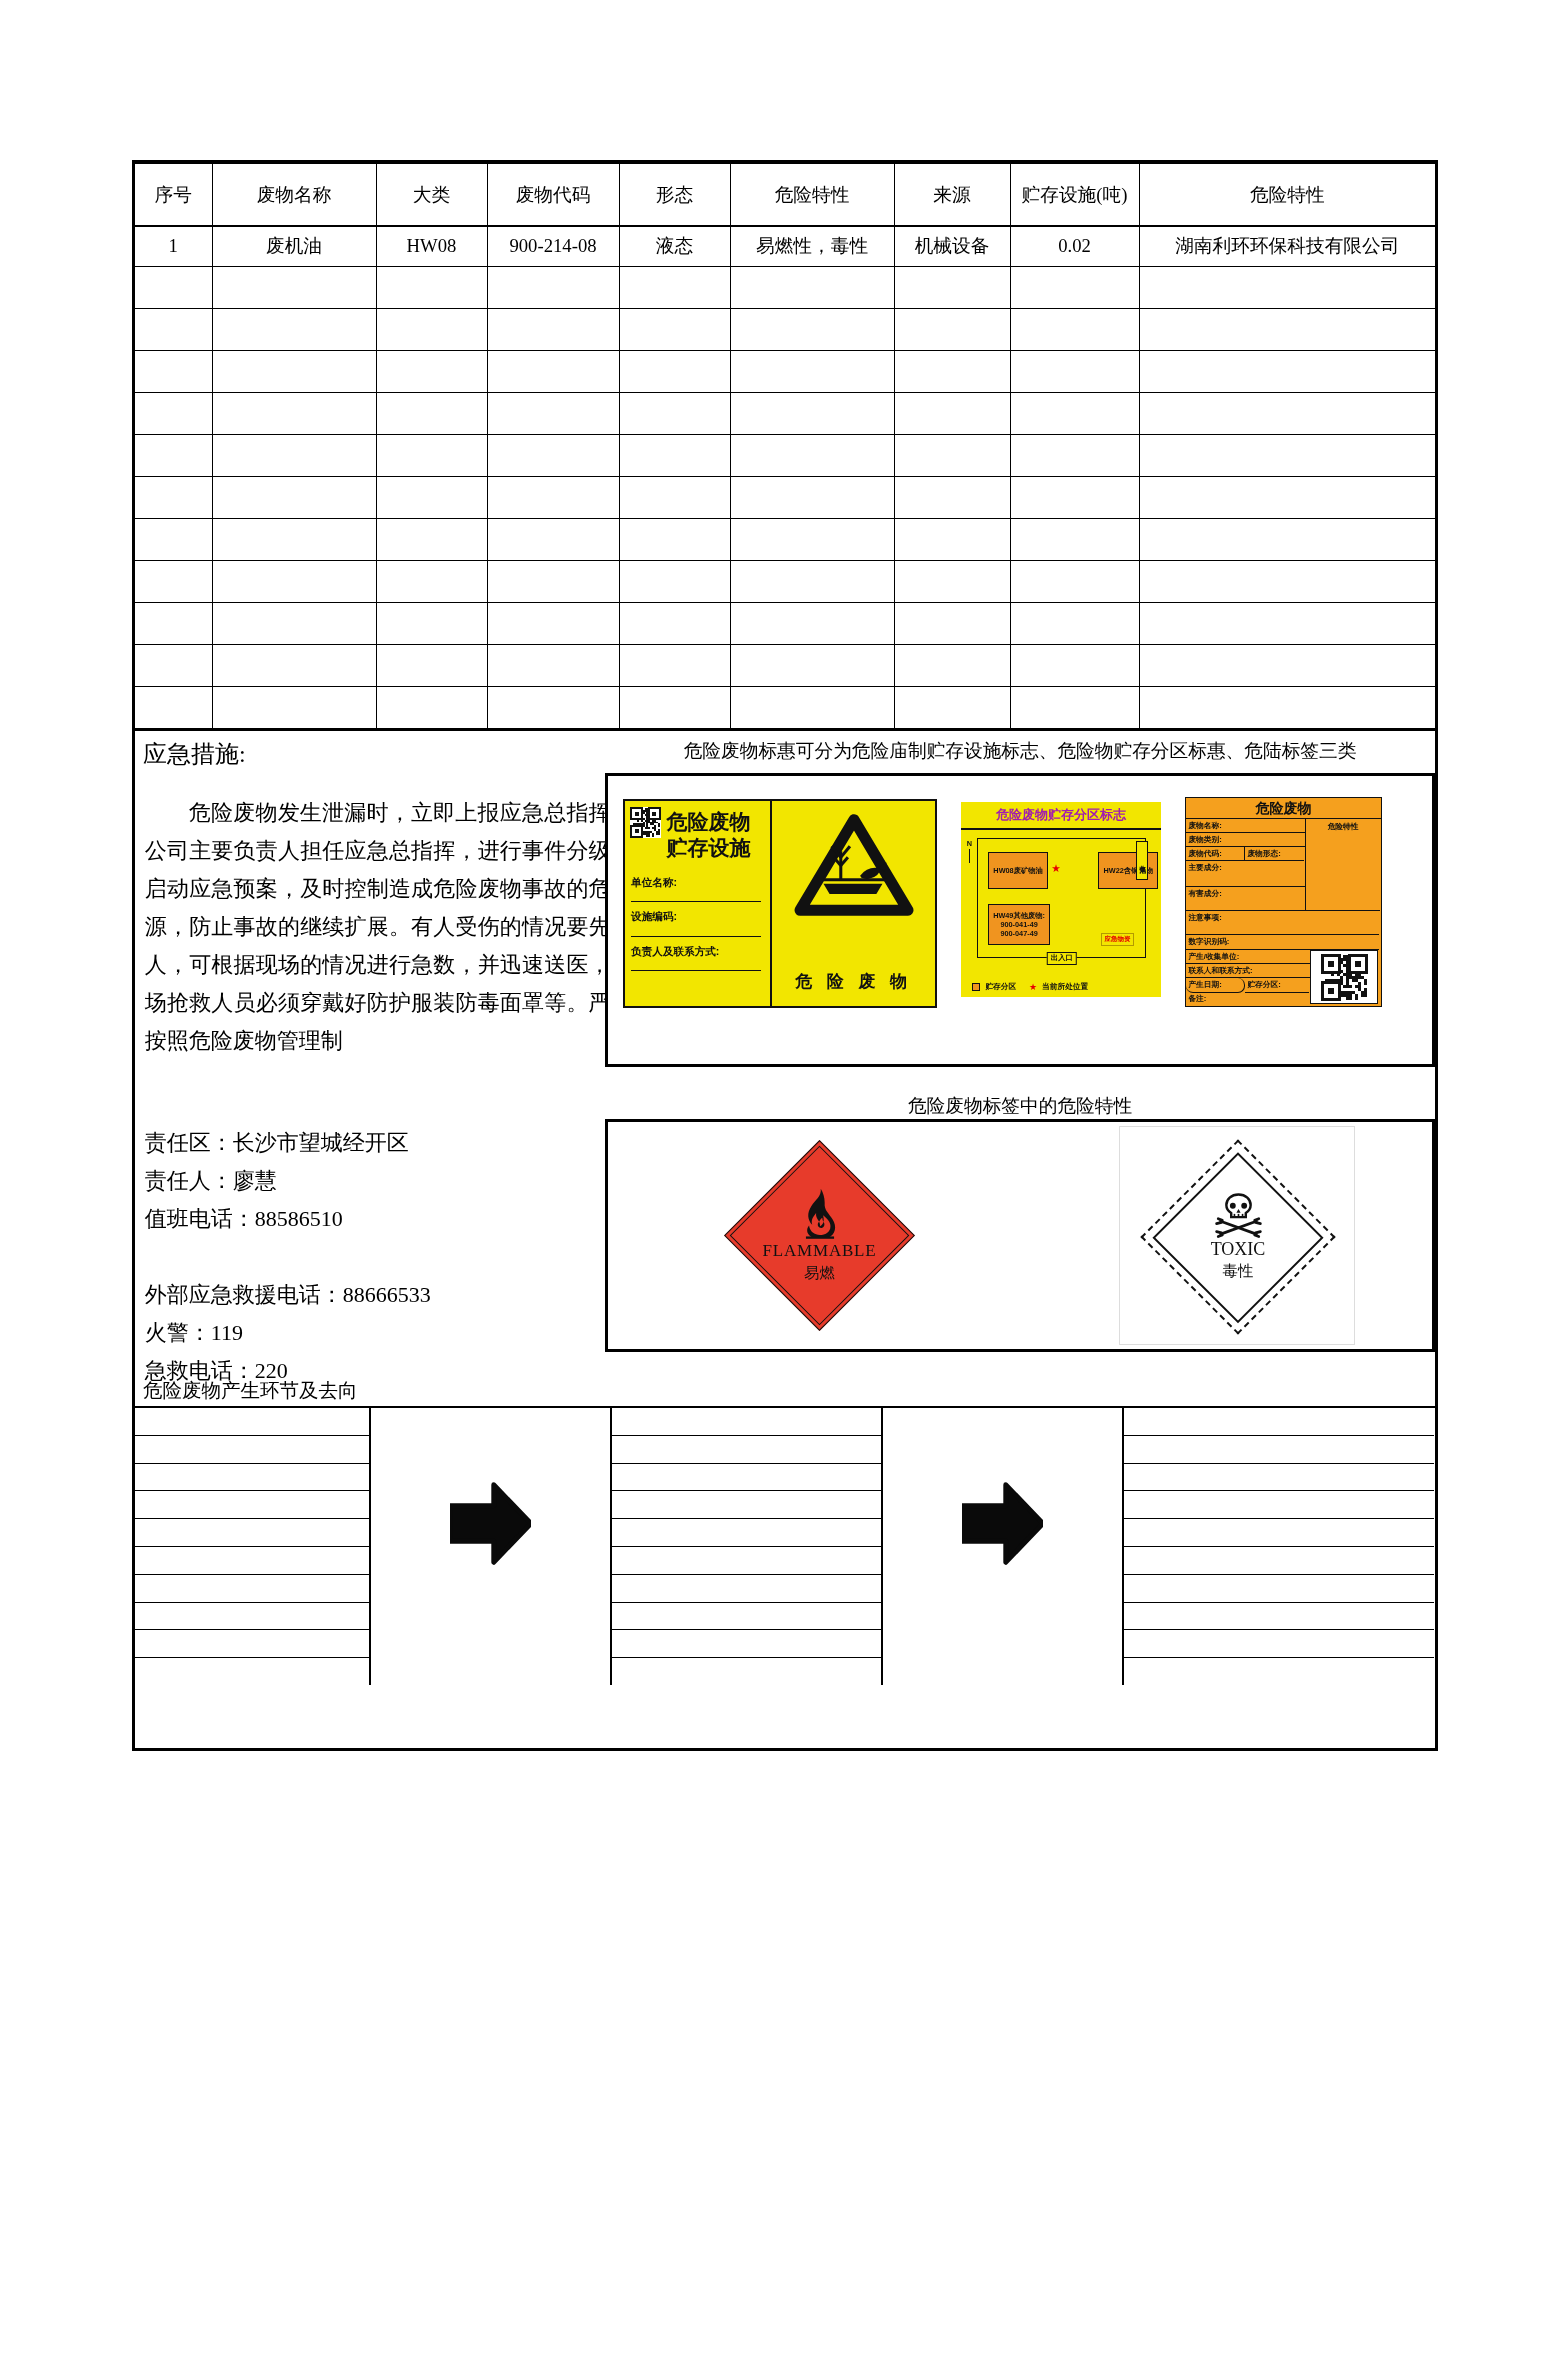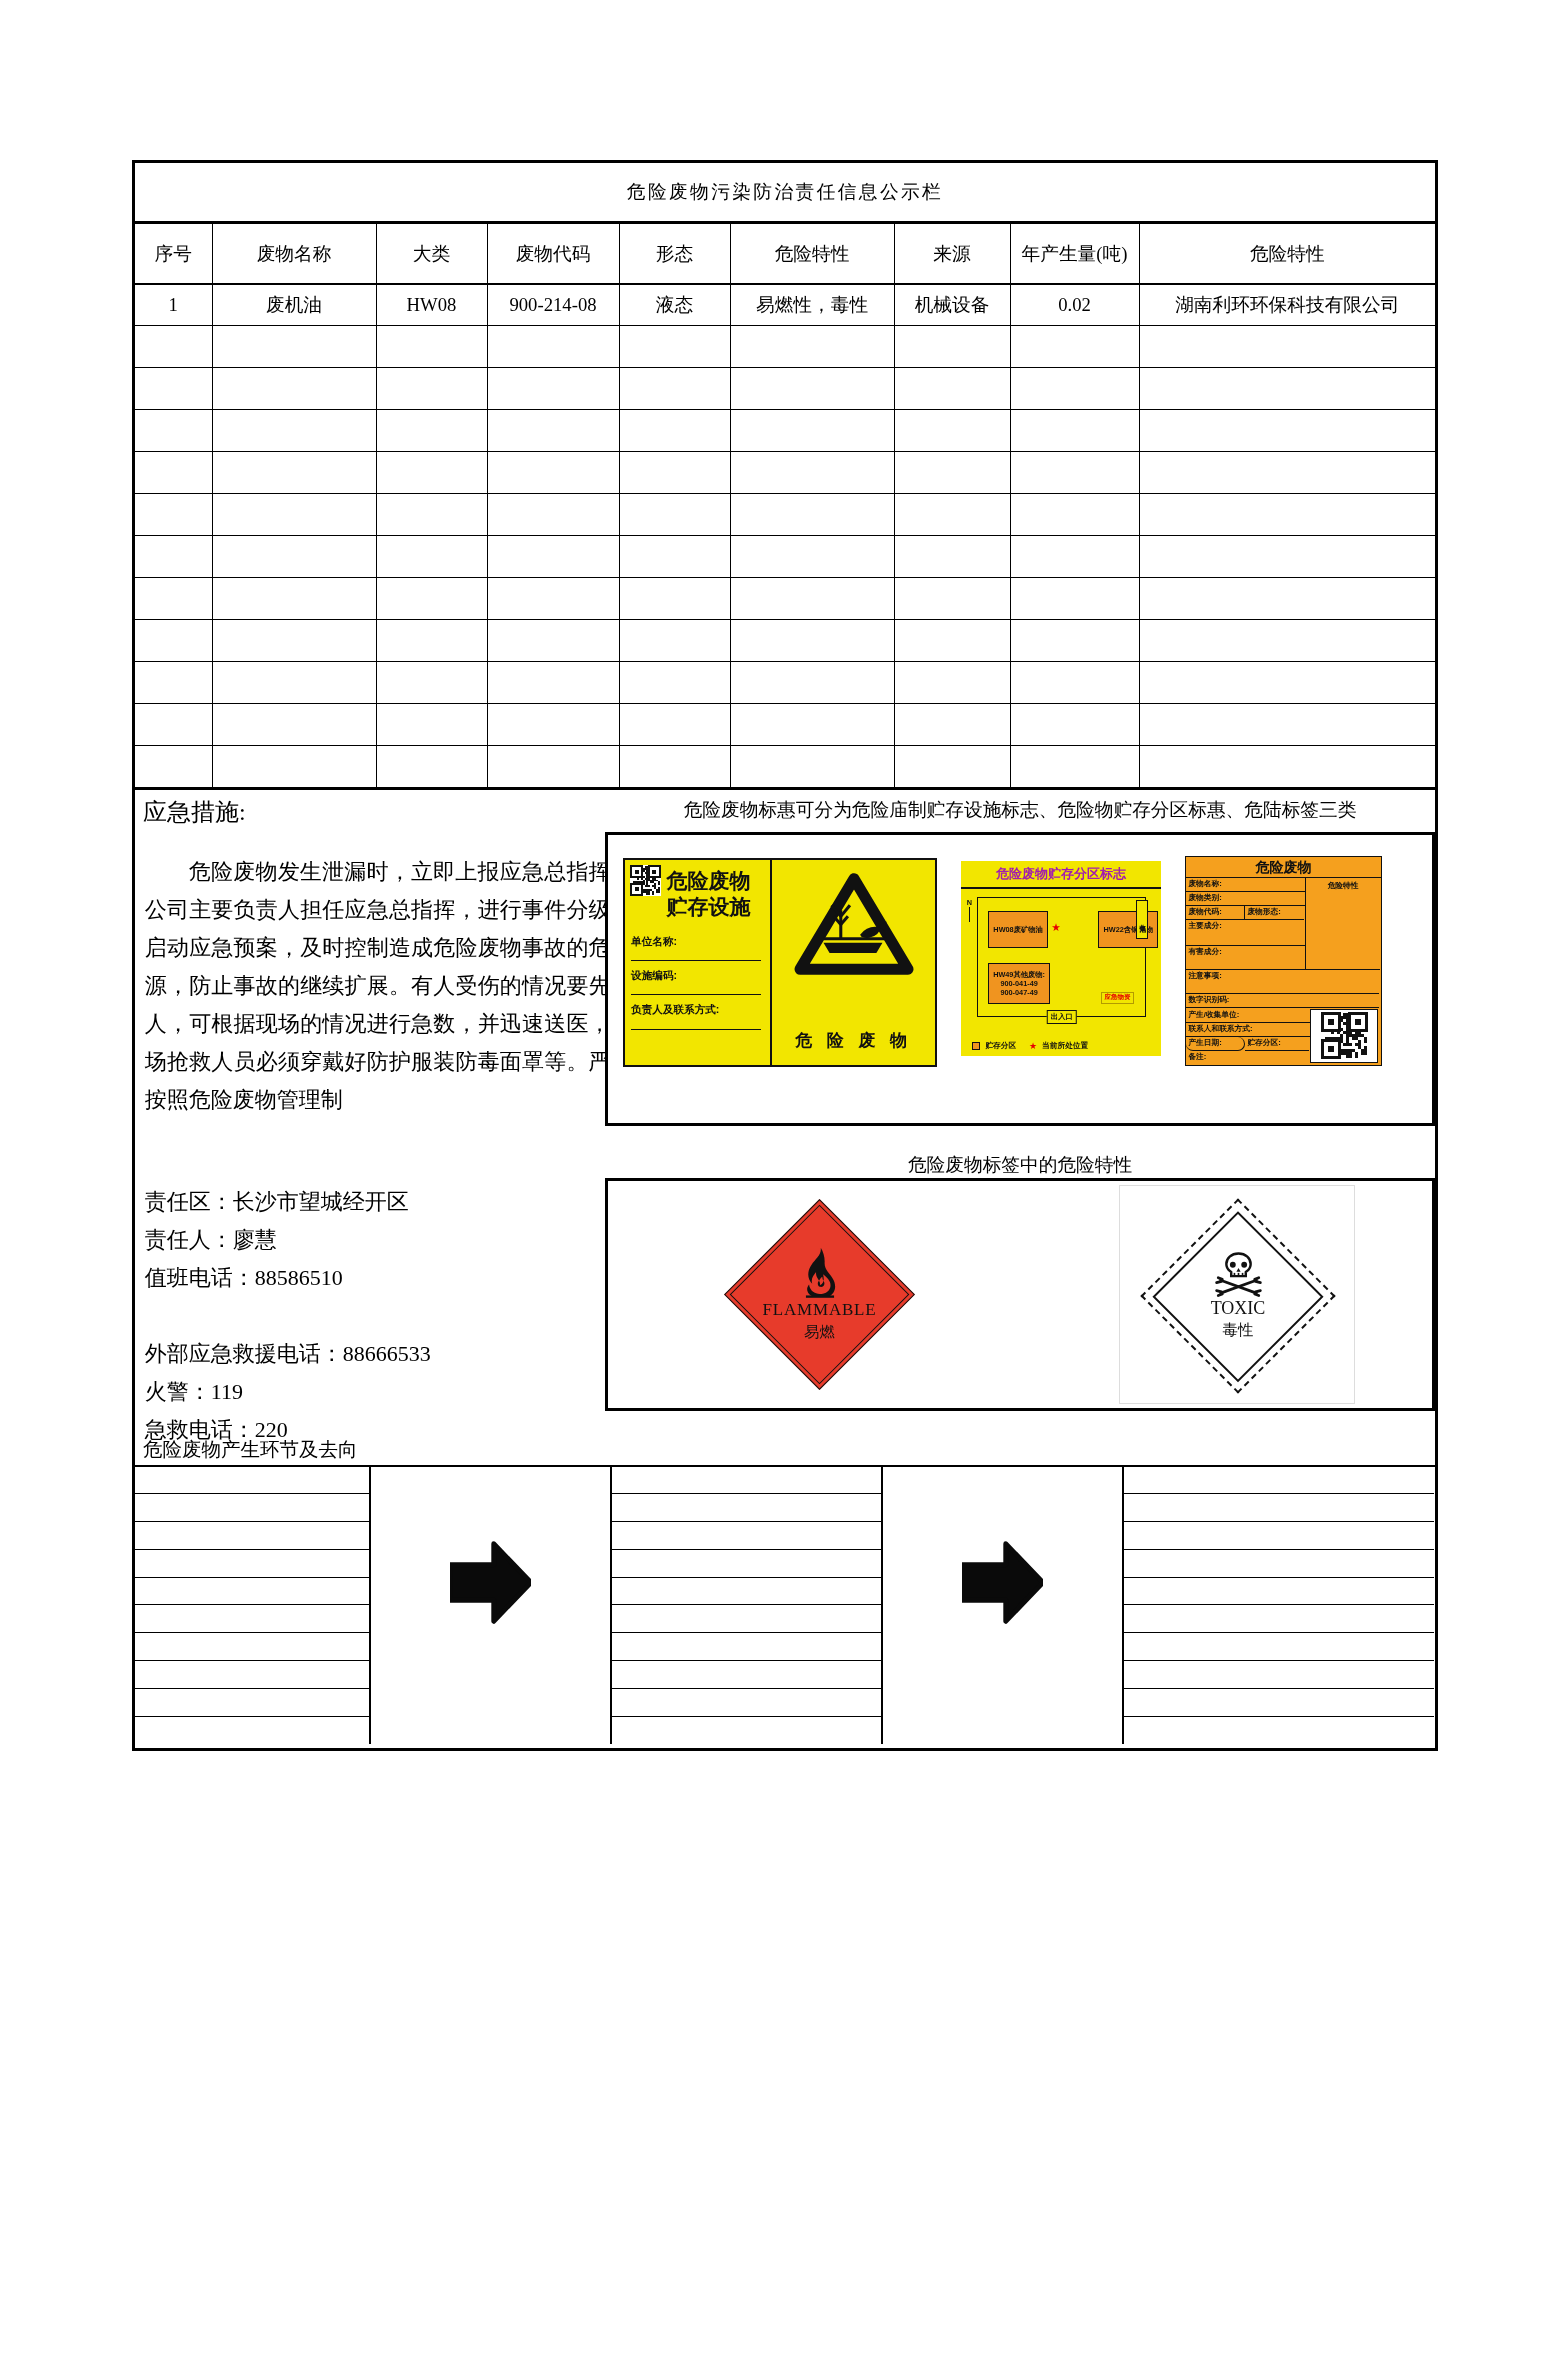--- a/index.html
+++ b/index.html
@@ -133,32 +133,29 @@
           <col style="width:164px">
           <col style="width:111px">
         <col style="width:132px">
           <col style="width:111px">
           <col style="width:164px">
         <col style="width:116px">
           <col style="width:129px">
           <col>
       </colgroup>
       <tbody>
-        <tr>
-          <td colspan="9" class="title-cell">危险废物污染防治责任信息公示栏</td>
-        </tr>
         <tr class="header-row">
           <th>序号</th>
           <th>废物名称</th>
           <th>大类</th>
           <th>废物代码</th>
           <th>形态</th>
           <th>危险特性</th>
           <th>来源</th>
-          <th>年产生量(吨)</th>
+          <th>贮存设施(吨)</th>
           <th>危险特性</th>
         </tr>
         <tr class="data-row">
           <td>1</td>
           <td>废机油</td>
           <td>HW08</td>
           <td>900-214-08</td>
           <td>液态</td>
           <td>易燃性，毒性</td>
           <td>机械设备</td>

